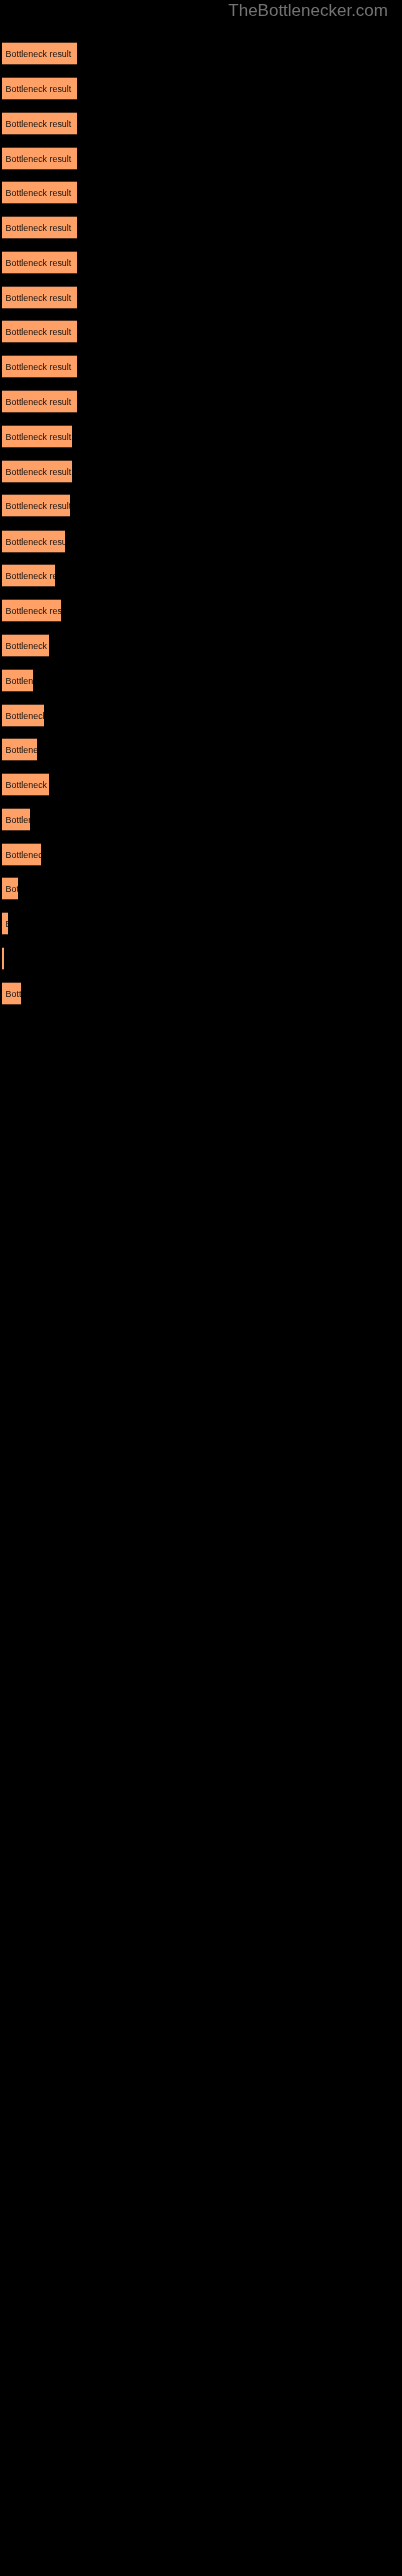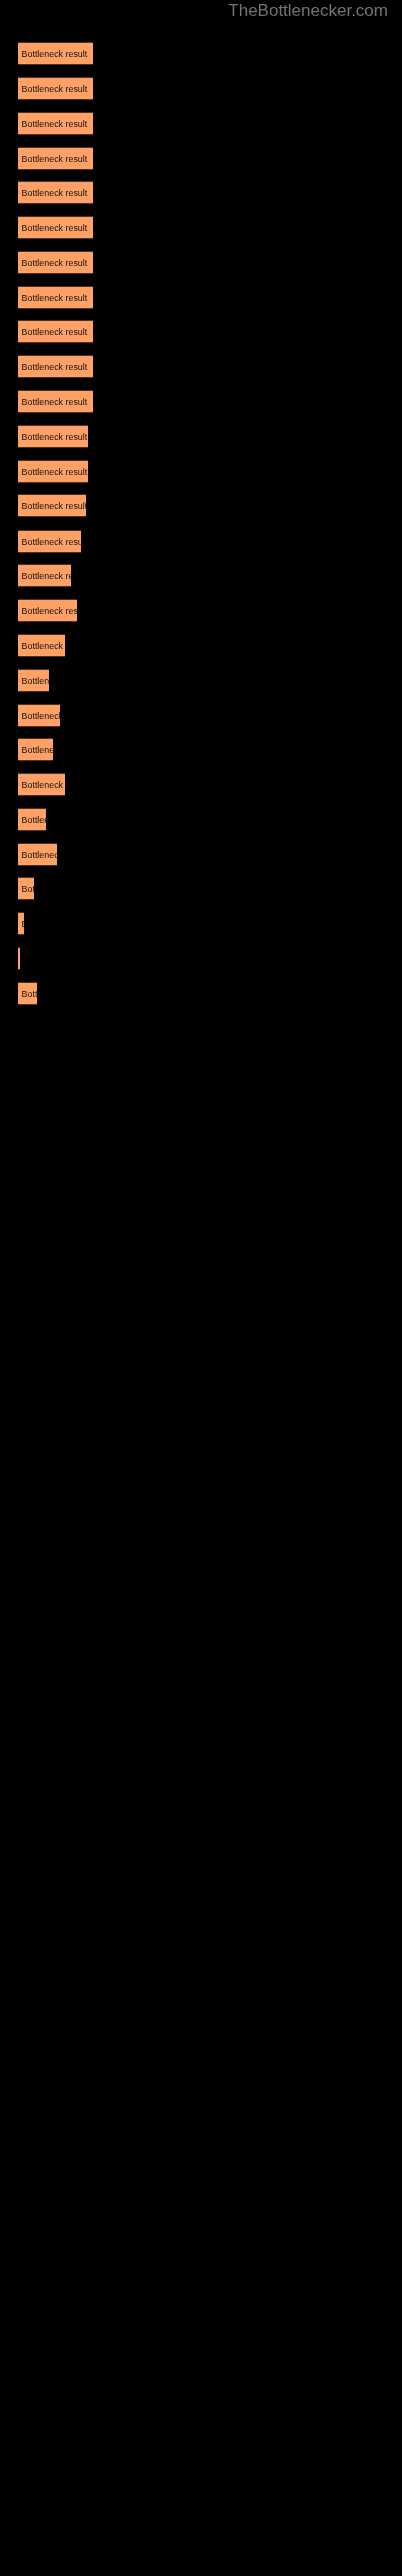--- a/index.html
+++ b/index.html
@@ -50,21 +50,20 @@
     position: absolute;
     left: 2.4px;
     top: 0;
     background: #ffa167;
     border-top: 0.8px solid #4d3020;
     border-bottom: 0.8px solid #4d3020;
     box-sizing: border-box;
     height: 23px;
     overflow: hidden;
     white-space: nowrap;
-    margin-left: 16px;
   }
 
   .bar-label {
     position: absolute;
     left: 3.2px;
     top: 50%;
     transform: translateY(-50%);
     color: #121212;
     font-family: "Liberation Sans", sans-serif;
     font-size: 8.9px;

